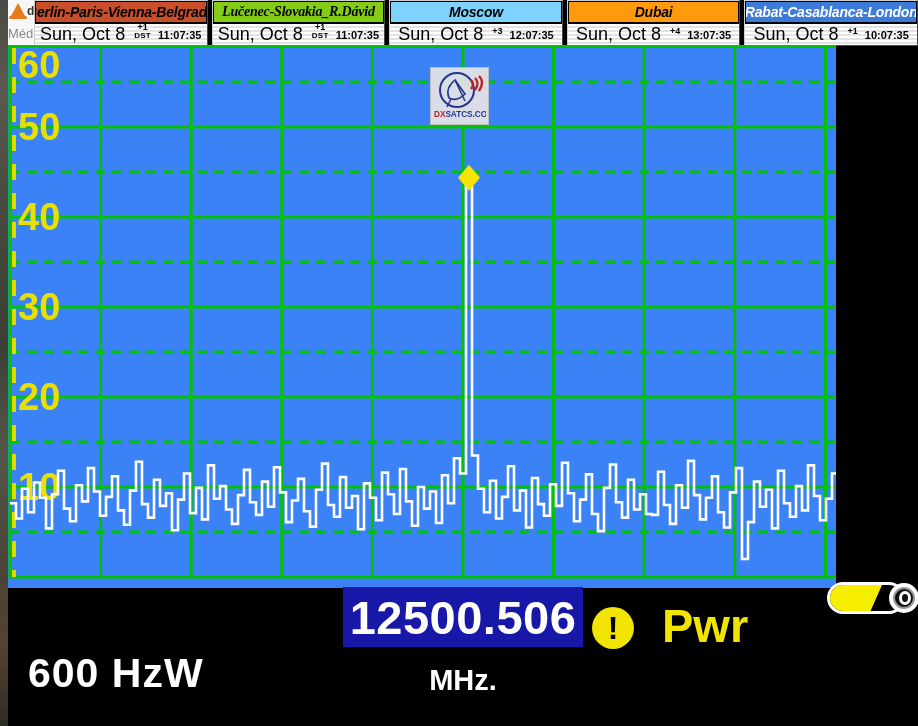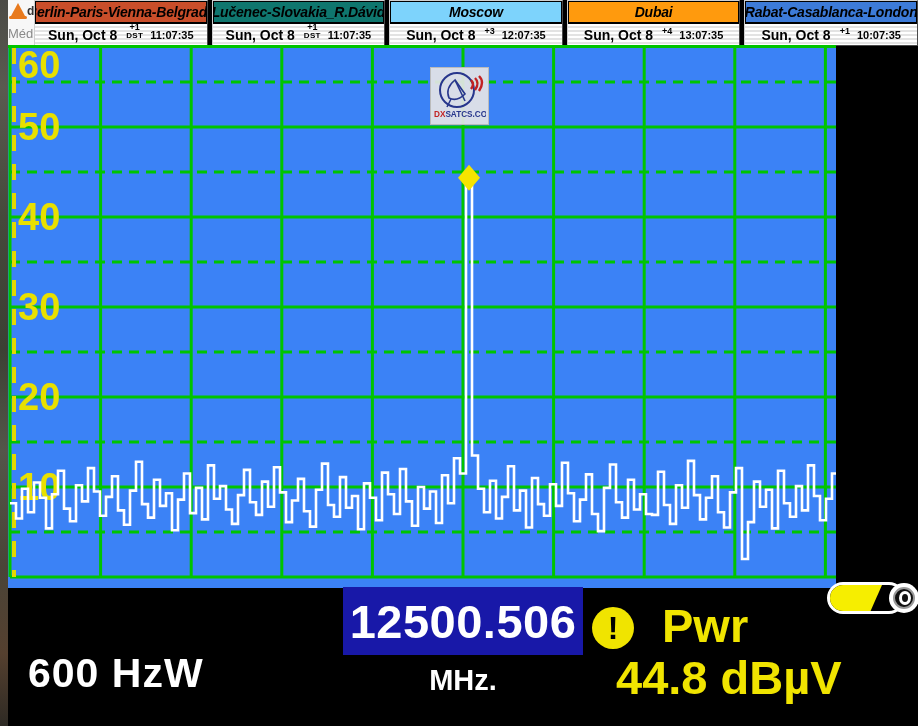--- a/index.html
+++ b/index.html
@@ -23,38 +23,38 @@
     display:flex;gap:4px;background:#000;}
   .clock-panel{flex:1;display:flex;flex-direction:column;min-width:0;
     border-left:1px solid #cfcfcf;border-top:1px solid #cfcfcf;
     border-right:1px solid #4a4a4a;border-bottom:1px solid #4a4a4a;background:#000;}
   .clock-city{height:20px;display:flex;align-items:center;justify-content:center;
     font-style:italic;font-weight:bold;font-size:14px;white-space:nowrap;overflow:hidden;
     border:1px solid #000;border-bottom:2px solid #000;letter-spacing:-0.2px;}
   .clock-time-row{flex:1;display:flex;align-items:center;justify-content:center;
     background:repeating-linear-gradient(180deg,#ffffff 0 2px,#e3e3e3 2px 4px);
     color:#000;white-space:nowrap;overflow:hidden;}
-  .clock-date{font-weight:bold;font-size:14px;}
+  .clock-date{font-weight:normal;font-size:18px;}
   .offset-block{display:inline-flex;flex-direction:column;align-items:center;line-height:1;margin:0 7px 6px 9px;}
   .offset-val{font-weight:bold;font-size:9px;}
   .dst-label{font-weight:bold;font-size:8px;letter-spacing:0.3px;}
   .clock-time{font-weight:bold;font-size:11px;}
 
   
   .plot{position:absolute;left:8px;top:45px;width:828px;height:543px;background:#3b82f6;overflow:hidden;}
 
   
   .logo{position:absolute;left:430px;top:67px;width:57px;height:56px;
     background:rgba(228,228,230,0.93);border:1px solid #bbb;}
 
   
   .status-bar{position:absolute;left:8px;top:588px;width:910px;height:138px;background:#000;}
   .sp-span{position:absolute;left:20px;top:8px;font-size:46px;font-weight:bold;color:#fff;letter-spacing:1px;}
   .sp-bw{position:absolute;left:20px;top:62px;font-size:41px;font-weight:bold;color:#fff;letter-spacing:1px;}
-  .freq-box{position:absolute;left:335px;top:-1px;width:240px;height:68px;background:#1818a8;
+  .freq-box{position:absolute;left:335px;top:-1px;width:240px;height:60px;background:#1818a8;
     display:flex;align-items:center;justify-content:center;}
   .freq-value{font-size:47px;font-weight:bold;color:#fff;letter-spacing:0.5px;}
   .freq-unit{position:absolute;left:335px;top:76px;width:240px;text-align:center;
     font-size:29px;font-weight:bold;color:#fff;}
   .warn-icon{position:absolute;left:584px;top:19px;width:42px;height:42px;border-radius:50%;
     background:#f0e400;display:flex;align-items:center;justify-content:center;
     font-size:32px;font-weight:bold;color:#000;}
   .pwr-label{position:absolute;left:646px;top:10px;font-size:47px;font-weight:bold;color:#f0e400;margin-left:8px;}
   .pwr-value{position:absolute;left:608px;top:62px;font-size:47px;font-weight:bold;color:#f0e400;white-space:nowrap;}
 
@@ -89,21 +89,21 @@
     <div class="clock-time-row">
       <span class="clock-date">Sun, Oct 8</span>
       <span class="offset-block">
         <span class="offset-val">+1</span>
         <span class="dst-label">DST</span>
       </span>
       <span class="clock-time">11:07:35</span>
     </div>
   </div>
   <div class="clock-panel">
-    <div class="clock-city" style="background: #0f766e; color: rgb(0, 0, 0);">Lučenec-Slovakia_R.Dávid</div>
+    <div class="clock-city" style="background: #84cc16; color: rgb(0, 0, 0); font-family: Liberation Serif, serif;">Lučenec-Slovakia_R.Dávid</div>
     <div class="clock-time-row">
       <span class="clock-date">Sun, Oct 8</span>
       <span class="offset-block">
         <span class="offset-val">+1</span>
         <span class="dst-label">DST</span>
       </span>
       <span class="clock-time">11:07:35</span>
     </div>
   </div>
   <div class="clock-panel">
@@ -122,21 +122,21 @@
     <div class="clock-time-row">
       <span class="clock-date">Sun, Oct 8</span>
       <span class="offset-block">
         <span class="offset-val">+4</span>
         <span class="dst-label"></span>
       </span>
       <span class="clock-time">13:07:35</span>
     </div>
   </div>
   <div class="clock-panel">
-    <div class="clock-city" style="background: rgb(61, 123, 216); color: #000000;">Rabat-Casablanca-London</div>
+    <div class="clock-city" style="background: rgb(61, 123, 216); color: #ffffff;">Rabat-Casablanca-London</div>
     <div class="clock-time-row">
       <span class="clock-date">Sun, Oct 8</span>
       <span class="offset-block">
         <span class="offset-val">+1</span>
         <span class="dst-label"></span>
       </span>
       <span class="clock-time">10:07:35</span>
     </div>
   </div>
 </div>
@@ -195,21 +195,20 @@
 </div>
 
 <div class="status-bar">
   <div class="sp-bw">600 HzW</div>
   <div class="freq-box">
     <span class="freq-value">12500.506</span>
   </div>
   <div class="freq-unit">MHz.</div>
   <div class="warn-icon">!</div>
   <div class="pwr-label">Pwr</div>
-  <div class="pwr-value">44.8 dBµV</div>
   <div class="battery">
     <div class="bat-body">
       <div class="bat-fill"></div>
     </div>
     <div class="bat-cap-outer"></div>
     <div class="bat-cap-mid"></div>
     <div class="bat-cap-inner"></div>
   </div>
 </div>
 

